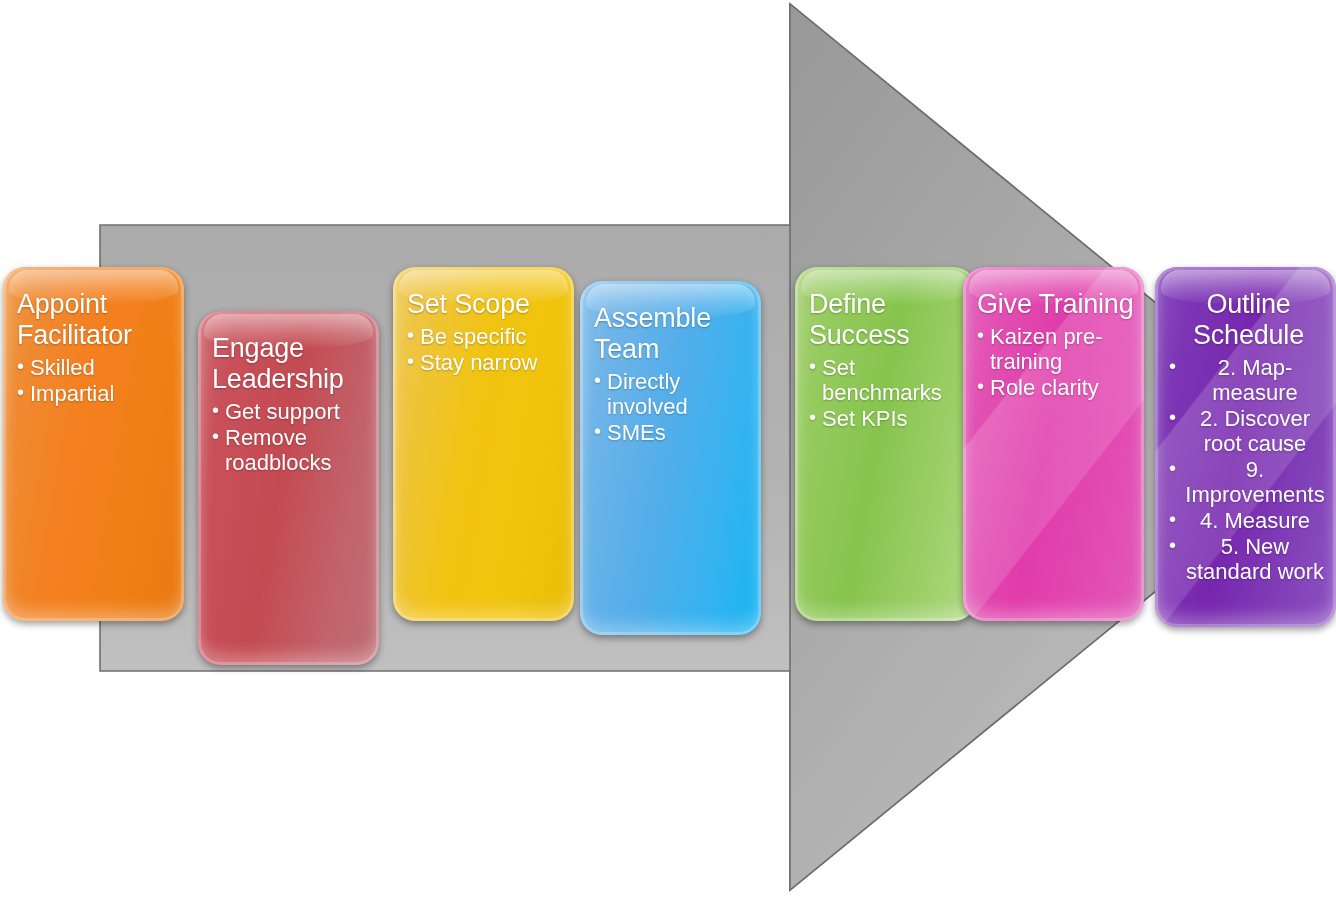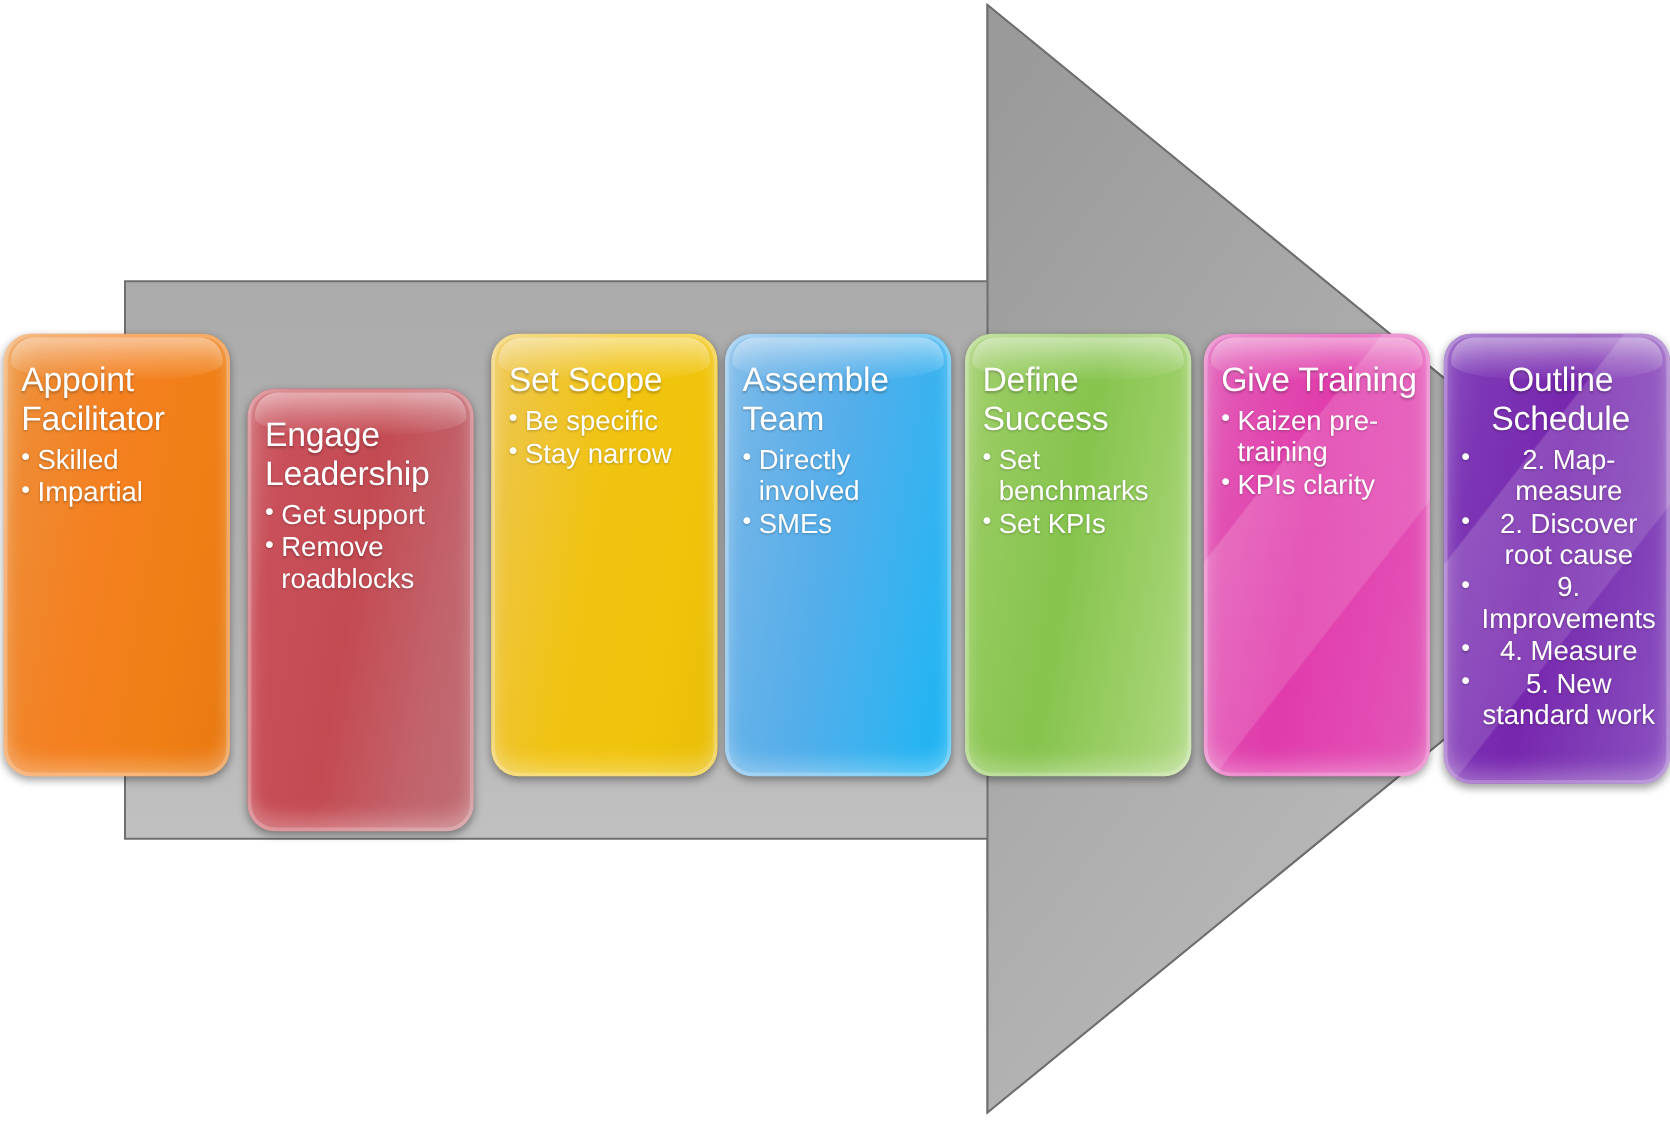--- a/index.html
+++ b/index.html
@@ -111,31 +111,31 @@
     position: absolute;
     left: 0;
     top: -1px;
     font-size: 20px;
   }
 
   
   #card-1 { left: 3px;    }
   #card-2 { left: 198px;  }
   #card-3 { left: 393px;  }
-  #card-4 { left: 580px;  }
+  #card-4 { left: 580px; margin-top: 14px;  }
   #card-5 { left: 772px;  }
   #card-6 { left: 963px;  }
   #card-7 { left: 1155px; top: 267px; height: 360px; text-align: center; }
 
   
   #card-1 { background: linear-gradient(100deg,#f0a254 0%,#ef8b33 14%,#f48020 42%,#f07f16 72%,#e8780f 100%); }
   #card-2 { background: linear-gradient(100deg,#cf6a72 0%,#c9505a 16%,#c44a52 46%,#c2646c 78%,#bf6e74 100%); margin-top: 44px; }
   #card-3 { background: linear-gradient(100deg,#f0cb5c 0%,#eec53f 14%,#f1c312 44%,#f0c40b 74%,#e9bd06 100%); }
   #card-4 { background: linear-gradient(100deg,#86c0ec 0%,#6eb4e8 16%,#54aeea 46%,#35b3f0 76%,#18b4f3 100%); }
-  #card-5 { background: linear-gradient(100deg,#a9d277 0%,#96cb5f 16%,#86c44d 46%,#9ed06a 78%,#b2da86 100%); }
+  #card-5 { background: linear-gradient(100deg,#a9d277 0%,#96cb5f 16%,#86c44d 46%,#9ed06a 78%,#b2da86 100%); margin-left: 23px; }
   #card-6 { background: linear-gradient(100deg,#e36bbe 0%,#e251b3 16%,#e03bab 46%,#e34cb4 78%,#e05bb8 100%); }
   #card-7 { background: linear-gradient(100deg,#8a4ec0 0%,#7d36b5 16%,#7726ae 46%,#8241b8 78%,#8d52c2 100%); }
 
   
   #card-6 .sheen, #card-7 .sheen {
     position: absolute;
     left: 0; top: 0; right: 0; bottom: 0;
     background: linear-gradient(128deg, rgba(255,255,255,0.00) 0%,
                                         rgba(255,255,255,0.00) 31%,
                                         rgba(255,255,255,0.16) 31.5%,
@@ -229,21 +229,21 @@
         </ul>
       </div>
     </div>
 
     <div class="card" id="card-6">
       <div class="sheen"></div>
       <div class="inner">
         <div class="card-title">Give Training</div>
         <ul class="bullets">
           <li>Kaizen pre-training</li>
-          <li>KPIs clarity</li>
+          <li>Role clarity</li>
         </ul>
       </div>
     </div>
 
     <div class="card" id="card-7">
       <div class="sheen"></div>
       <div class="inner">
         <div class="card-title">Outline Schedule</div>
         <ul class="bullets">
           <li>2. Map-measure</li>

